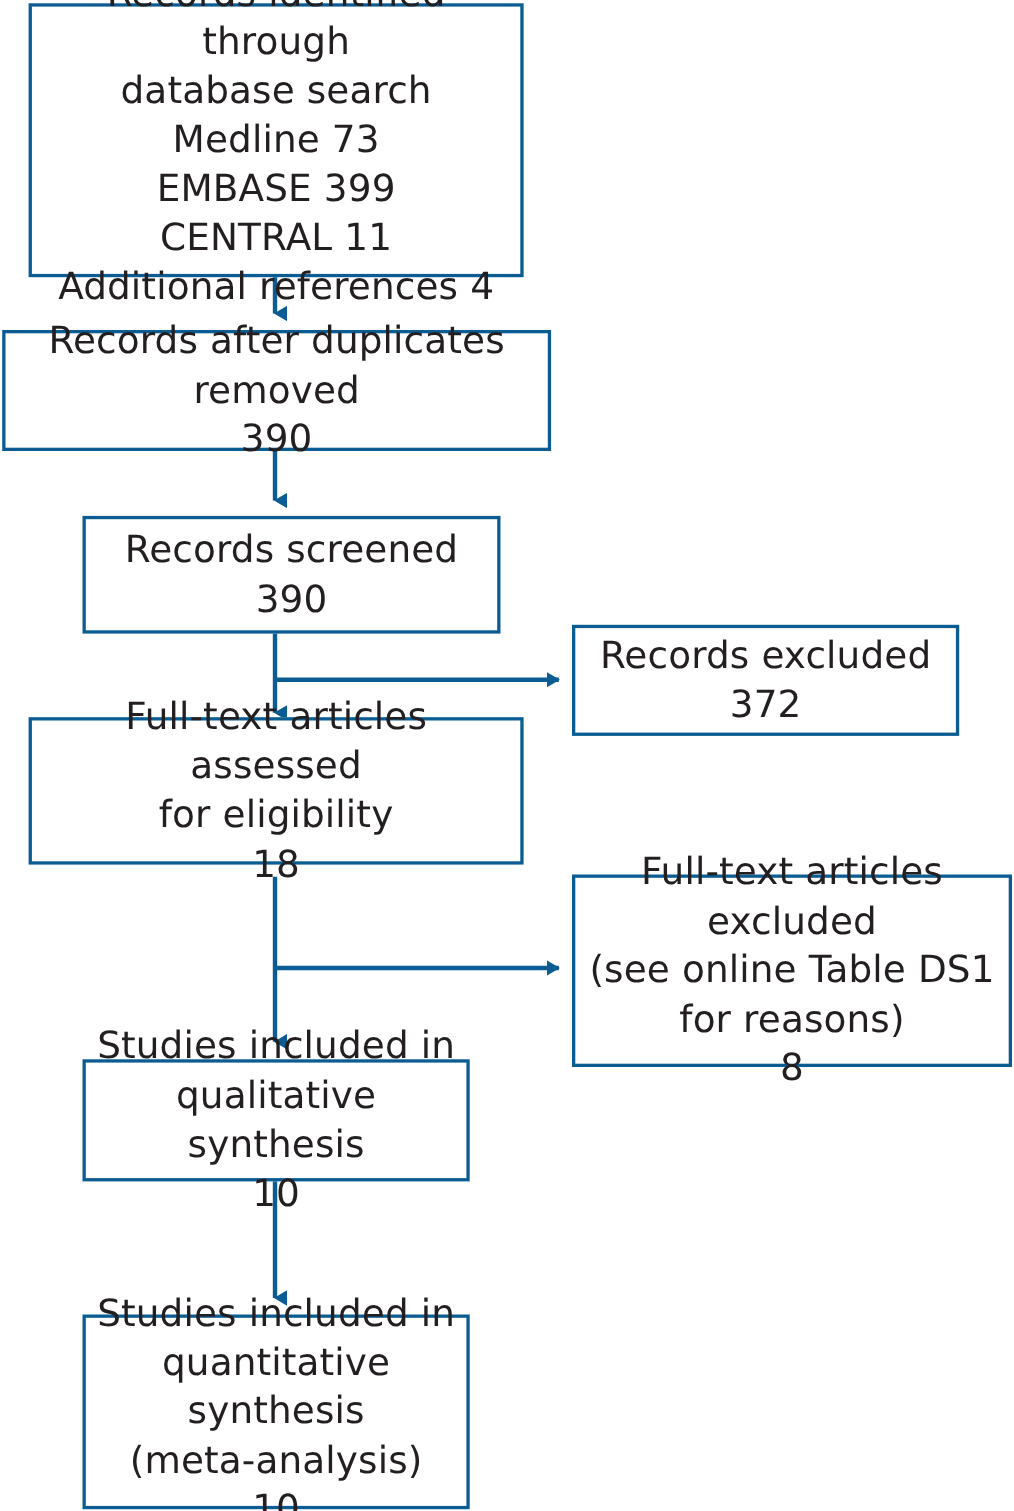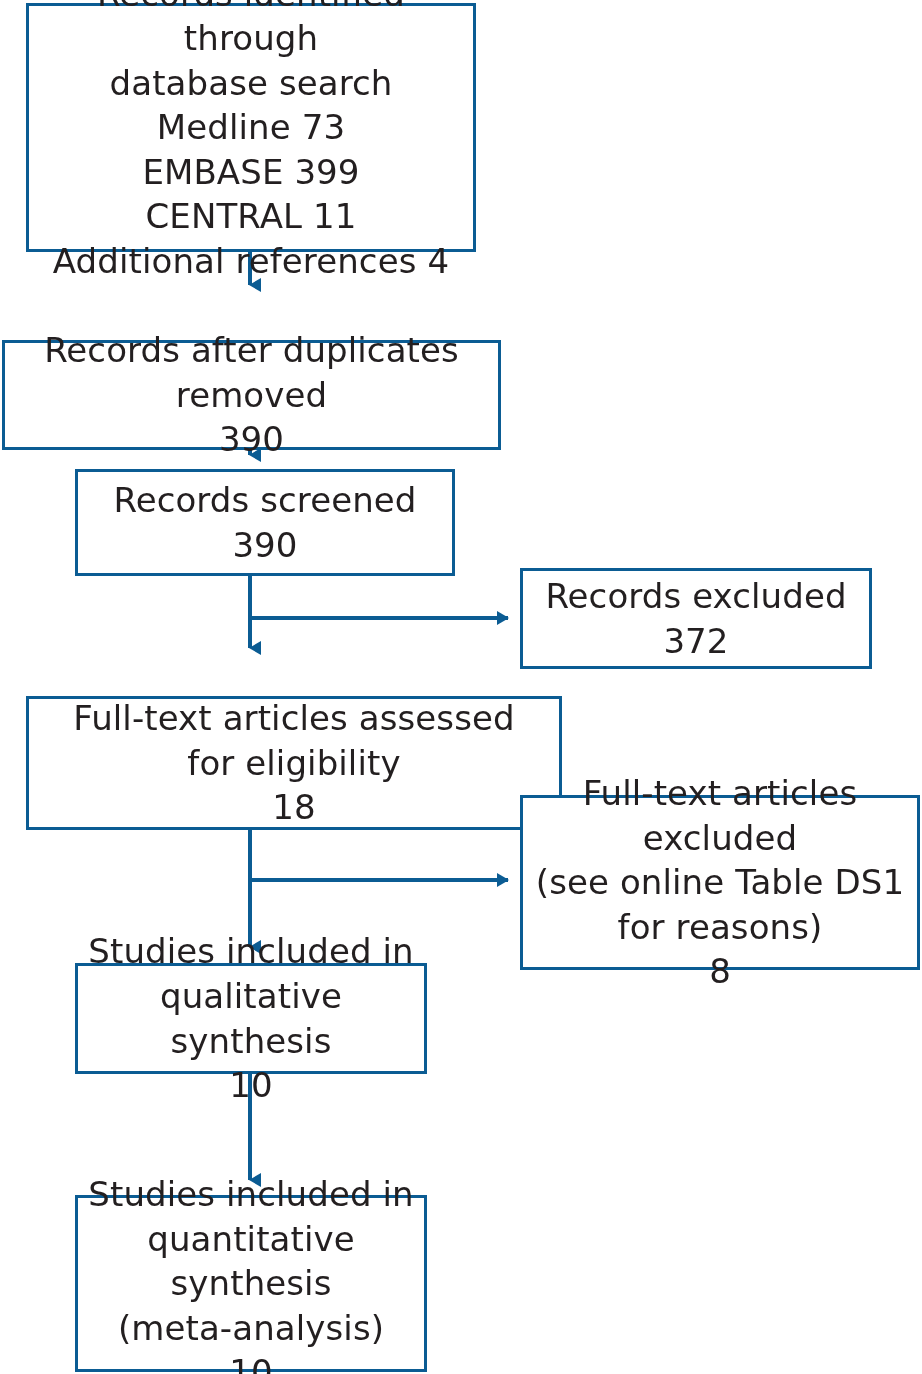--- a/index.html
+++ b/index.html
@@ -79,36 +79,36 @@
 
   <div class="flow-box" style="left:26px; top:3px; width:450px; height:249px;">
     <div class="box-text">Records identified through
 database search
 Medline 73
 EMBASE 399
 CENTRAL 11
 Additional references 4</div>
   </div>
 
-  <div class="flow-box" style="left:2px; top:300px; width:499px; height:110px;margin-top:40px;">
+  <div class="flow-box" style="left:2px; top:300px; width:499px; height:110px;">
     <div class="box-text">Records after duplicates removed
 390</div>
   </div>
 
   <div class="flow-box" style="left:75px; top:469px; width:380px; height:107px;">
     <div class="box-text">Records screened
 390</div>
   </div>
 
   <div class="flow-box" style="left:520px; top:568px; width:352px; height:101px;">
     <div class="box-text">Records excluded
 372</div>
   </div>
 
-  <div class="flow-box" style="left:26px; top:696px; width:536px; height:134px;">
+  <div class="flow-box" style="left:26px; top:652px; width:450px; height:134px;">
     <div class="box-text">Full-text articles assessed
 for eligibility
 18</div>
   </div>
 
   <div class="flow-box" style="left:520px; top:795px; width:400px; height:175px;">
     <div class="box-text">Full-text articles excluded
 (see online Table DS1
 for reasons)
 8</div>

